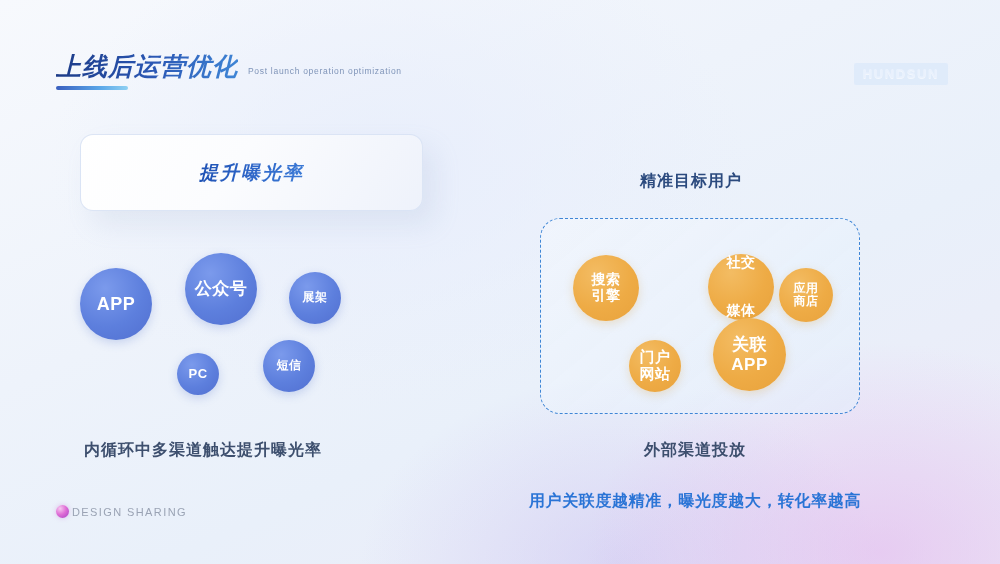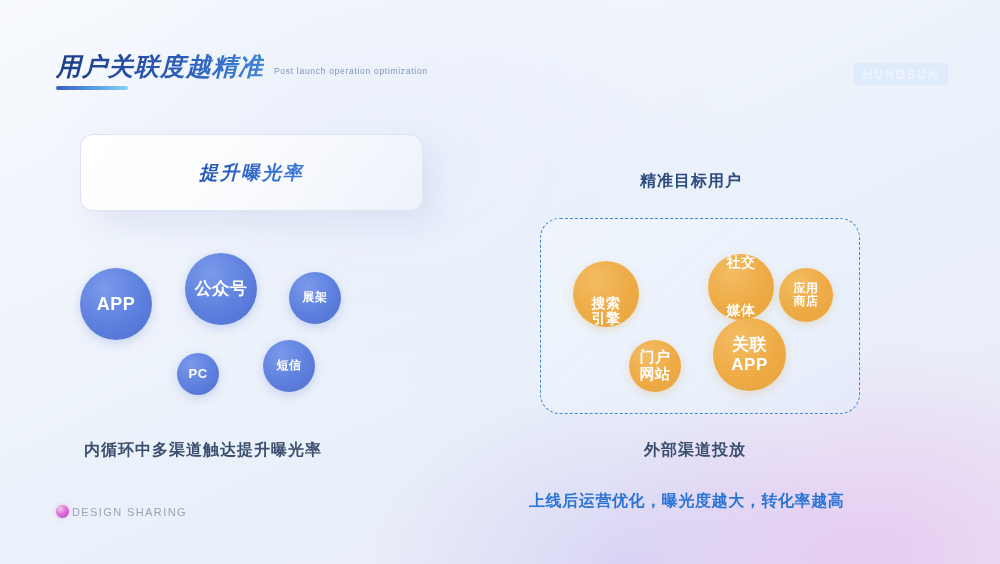--- a/index.html
+++ b/index.html
@@ -110,21 +110,21 @@
   }
   .footer-text{ font-size:11px; color:#9aa3b4; letter-spacing:1.4px; }
 </style>
 </head>
 <body>
 
 <div id="slide">
 
   <div class="header">
     <div class="title-row">
-      <div class="title-cn">用户关联度越精准</div>
+      <div class="title-cn">上线后运营优化</div>
       <div class="title-en">Post launch operation optimization</div>
     </div>
     <div class="title-bar"></div>
   </div>
   <div class="logo">HUNDSUN</div>
 
   <div class="card">
     <div class="card-text">提升曝光率</div>
   </div>
 
@@ -142,21 +142,21 @@
         <span>展架</span>
       </div>
       <div class="bubble blue" style="left: 177px; top: 353px; width: 42px; height: 42px; font-size: 13px;">
         <span>PC</span>
       </div>
       <div class="bubble blue" style="left: 263px; top: 340px; width: 52px; height: 52px; font-size: 12px;">
         <span>短信</span>
       </div>
     </div>
   <div id="right-bubbles">
-      <div class="bubble orange" style="left: 573px; top: 261px; width: 66px; height: 66px; font-size: 14px; justify-content: flex-end;">
+      <div class="bubble orange" style="left: 573px; top: 255px; width: 66px; height: 66px; font-size: 14px;">
         <span>搜索</span>
         <span>引擎</span>
       </div>
       <div class="bubble orange" style="left: 708px; top: 254px; width: 66px; height: 66px; font-size: 14px; gap: 32px;">
         <span>社交</span>
         <span>媒体</span>
       </div>
       <div class="bubble orange" style="left: 779px; top: 268px; width: 54px; height: 54px; font-size: 12px;">
         <span>应用</span>
         <span>商店</span>
@@ -166,20 +166,20 @@
         <span>网站</span>
       </div>
       <div class="bubble orange" style="left: 713px; top: 318px; width: 73px; height: 73px; font-size: 17px;">
         <span>关联</span>
         <span>APP</span>
       </div>
     </div>
 
   <div class="caption left">内循环中多渠道触达提升曝光率</div>
   <div class="caption right">外部渠道投放</div>
-  <div class="highlight">上线后运营优化，曝光度越大，转化率越高</div>
+  <div class="highlight">用户关联度越精准，曝光度越大，转化率越高</div>
 
   <div class="footer">
     <div class="footer-dot"></div>
     <div class="footer-text">DESIGN SHARING</div>
   </div>
 
 </div>
 
 </body></html>

